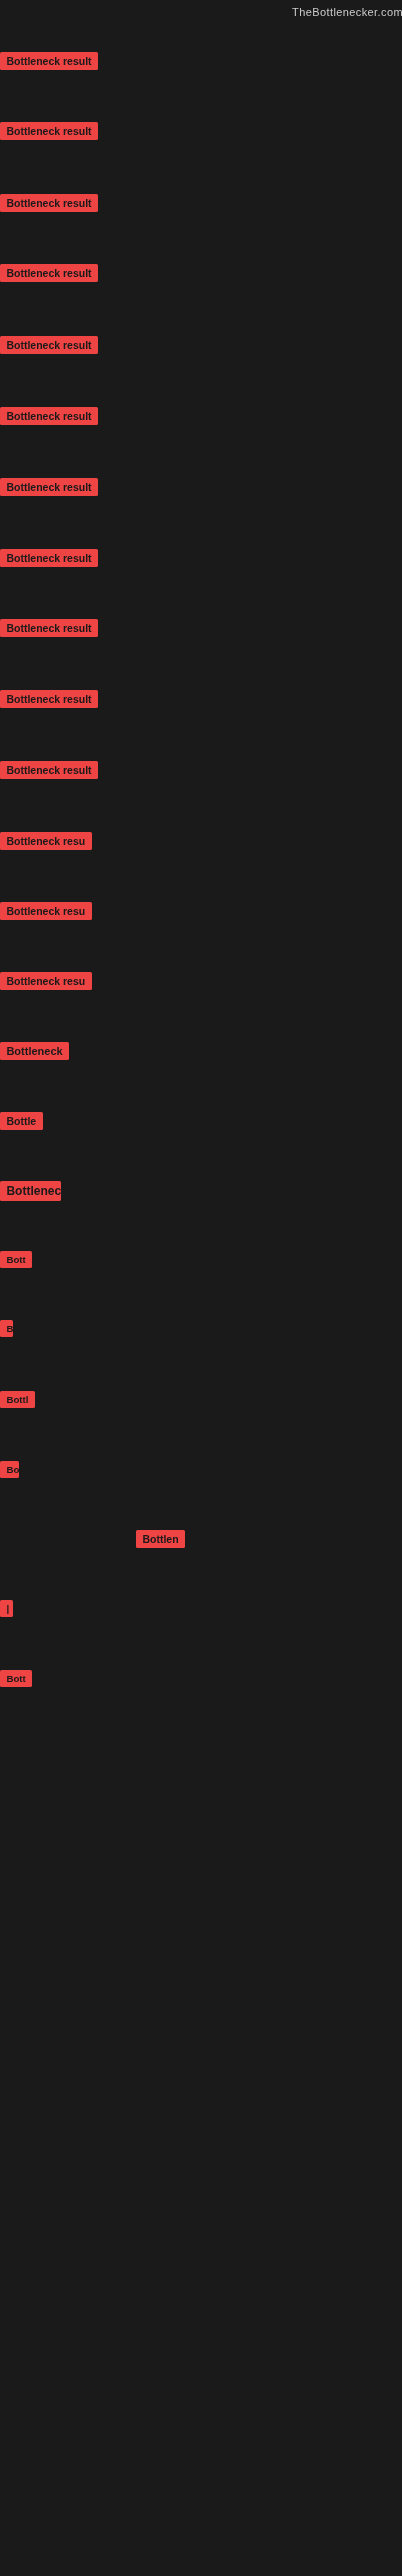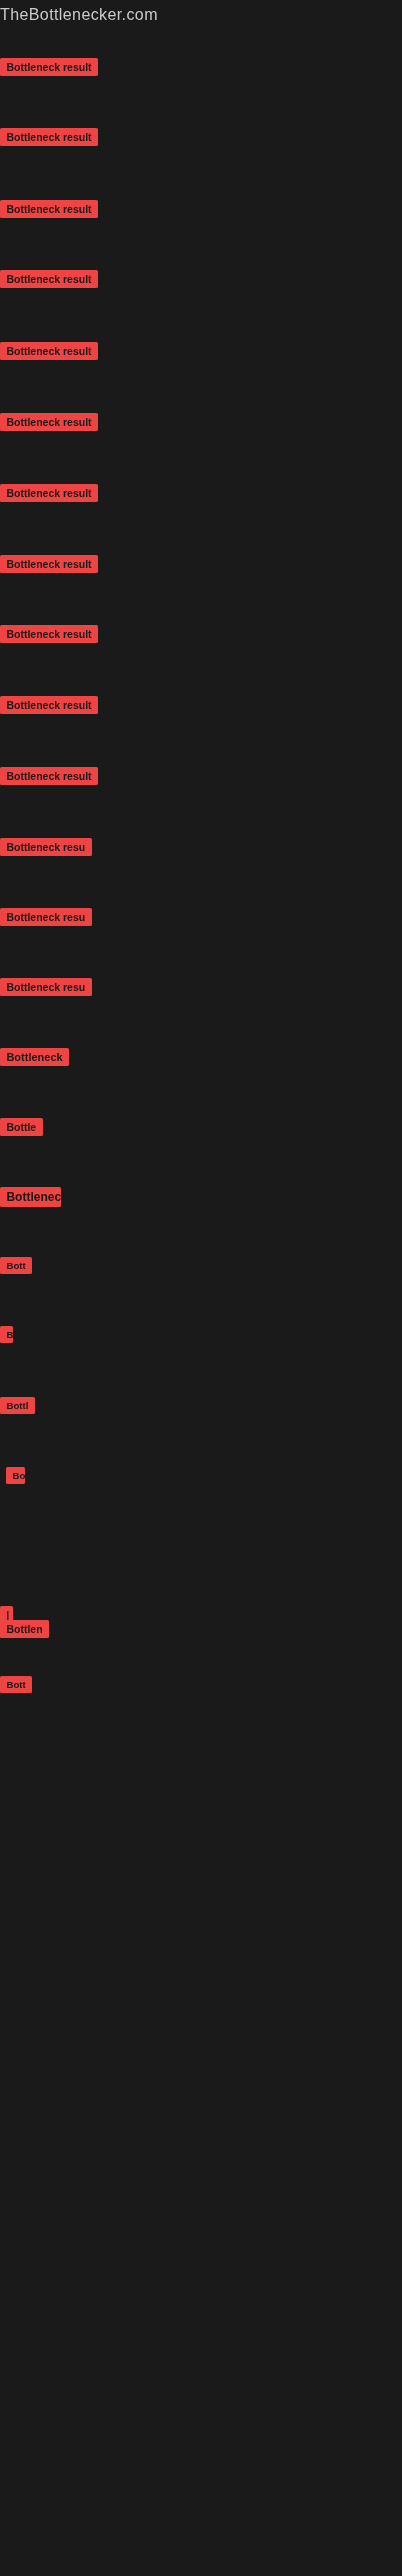--- a/index.html
+++ b/index.html
@@ -10,23 +10,23 @@
 
     body {
       width: 403px;
       min-height: 2576px;
       background-color: #1a1a1a;
       font-family: Arial, sans-serif;
       position: relative;
     }
 
     .site-title {
-      text-align: left;
+      text-align: right;
       color: #cccccc;
-      font-size: 16px;
+      font-size: 11px;
       padding: 6.4px 0 3.2px 0;
       letter-spacing: 0.4px;
     }
 
     .bottleneck-label {
       display: inline-block;
       background-color: #ef4444;
       color: #1a1a1a;
       font-size: 10.5px;
       font-weight: bold;
@@ -55,18 +55,18 @@
     <div style="position: absolute; top: 739px; left: 0px; width: 403px;"><span class="bottleneck-label" style="max-width: 118px; font-size: 10.5px;">Bottleneck result</span></div>
     <div style="position: absolute; top: 810px; left: 0px; width: 403px;"><span class="bottleneck-label" style="max-width: 105px; font-size: 10.5px;">Bottleneck resu</span></div>
     <div style="position: absolute; top: 880px; left: 0px; width: 403px;"><span class="bottleneck-label" style="max-width: 103px; font-size: 10.5px;">Bottleneck resu</span></div>
     <div style="position: absolute; top: 950px; left: 0px; width: 403px;"><span class="bottleneck-label" style="max-width: 101px; font-size: 10.5px;">Bottleneck resu</span></div>
     <div style="position: absolute; top: 1020px; left: 0px; width: 403px;"><span class="bottleneck-label" style="max-width: 72px; font-size: 11px;">Bottleneck</span></div>
     <div style="position: absolute; top: 1090px; left: 0px; width: 326px;"><span class="bottleneck-label" style="max-width: 47px; font-size: 10.5px;">Bottle</span></div>
     <div style="position: absolute; top: 1159px; left: 0px; width: 403px;"><span class="bottleneck-label" style="max-width: 61px; font-size: 12px;">Bottlenec</span></div>
     <div style="position: absolute; top: 1229px; left: 0px; width: 403px;"><span class="bottleneck-label" style="max-width: 34px; font-size: 9.7px;">Bott</span></div>
     <div style="position: absolute; top: 1298px; left: 0px; width: 403px;"><span class="bottleneck-label" style="max-width: 13px; font-size: 9.7px;">B</span></div>
     <div style="position: absolute; top: 1369px; left: 0px; width: 403px;"><span class="bottleneck-label" style="max-width: 39px; font-size: 9.7px;">Bottl</span></div>
-    <div style="position: absolute; top: 1439px; left: 0px; width: 372px; margin-left: 6px;"><span class="bottleneck-label" style="max-width: 19.3px; font-size: 9.7px;">Bo</span></div>
-    <div style="position: absolute; top: 1592px; left: 0px; width: 321px;"><span class="bottleneck-label" style="max-width: 52px; font-size: 10.5px;">Bottlen</span></div>
+    <div style="position: absolute; top: 1439px; left: 0px; width: 372px;"><span class="bottleneck-label" style="max-width: 19.3px; font-size: 9.7px;">Bo</span></div>
+    <div style="position: absolute; top: 1508px; left: 0px; width: 321px; text-align: center;"><span class="bottleneck-label" style="max-width: 52px; font-size: 10.5px;">Bottlen</span></div>
     <div style="position: absolute; top: 1578px; left: 0px; width: 403px;"><span class="bottleneck-label" style="max-width: 8px; font-size: 9.7px;">|</span></div>
     <div style="position: absolute; top: 1648px; left: 0px; width: 403px;"><span class="bottleneck-label" style="max-width: 34px; font-size: 9.7px;">Bott</span></div>
   </div>
 
 
 </body></html>

